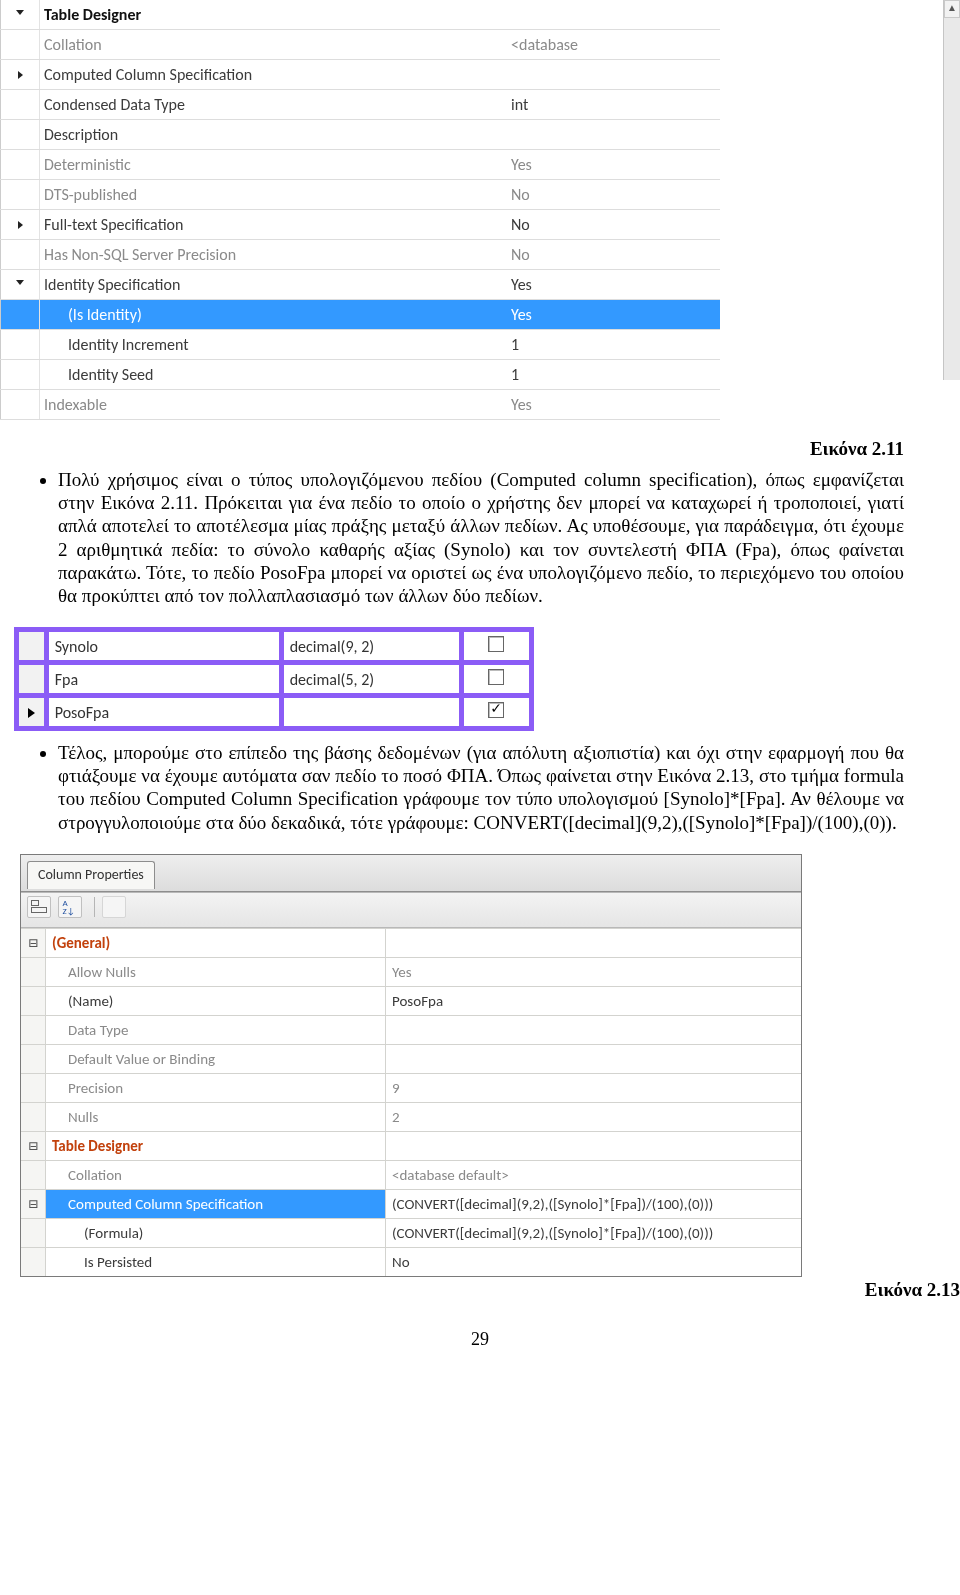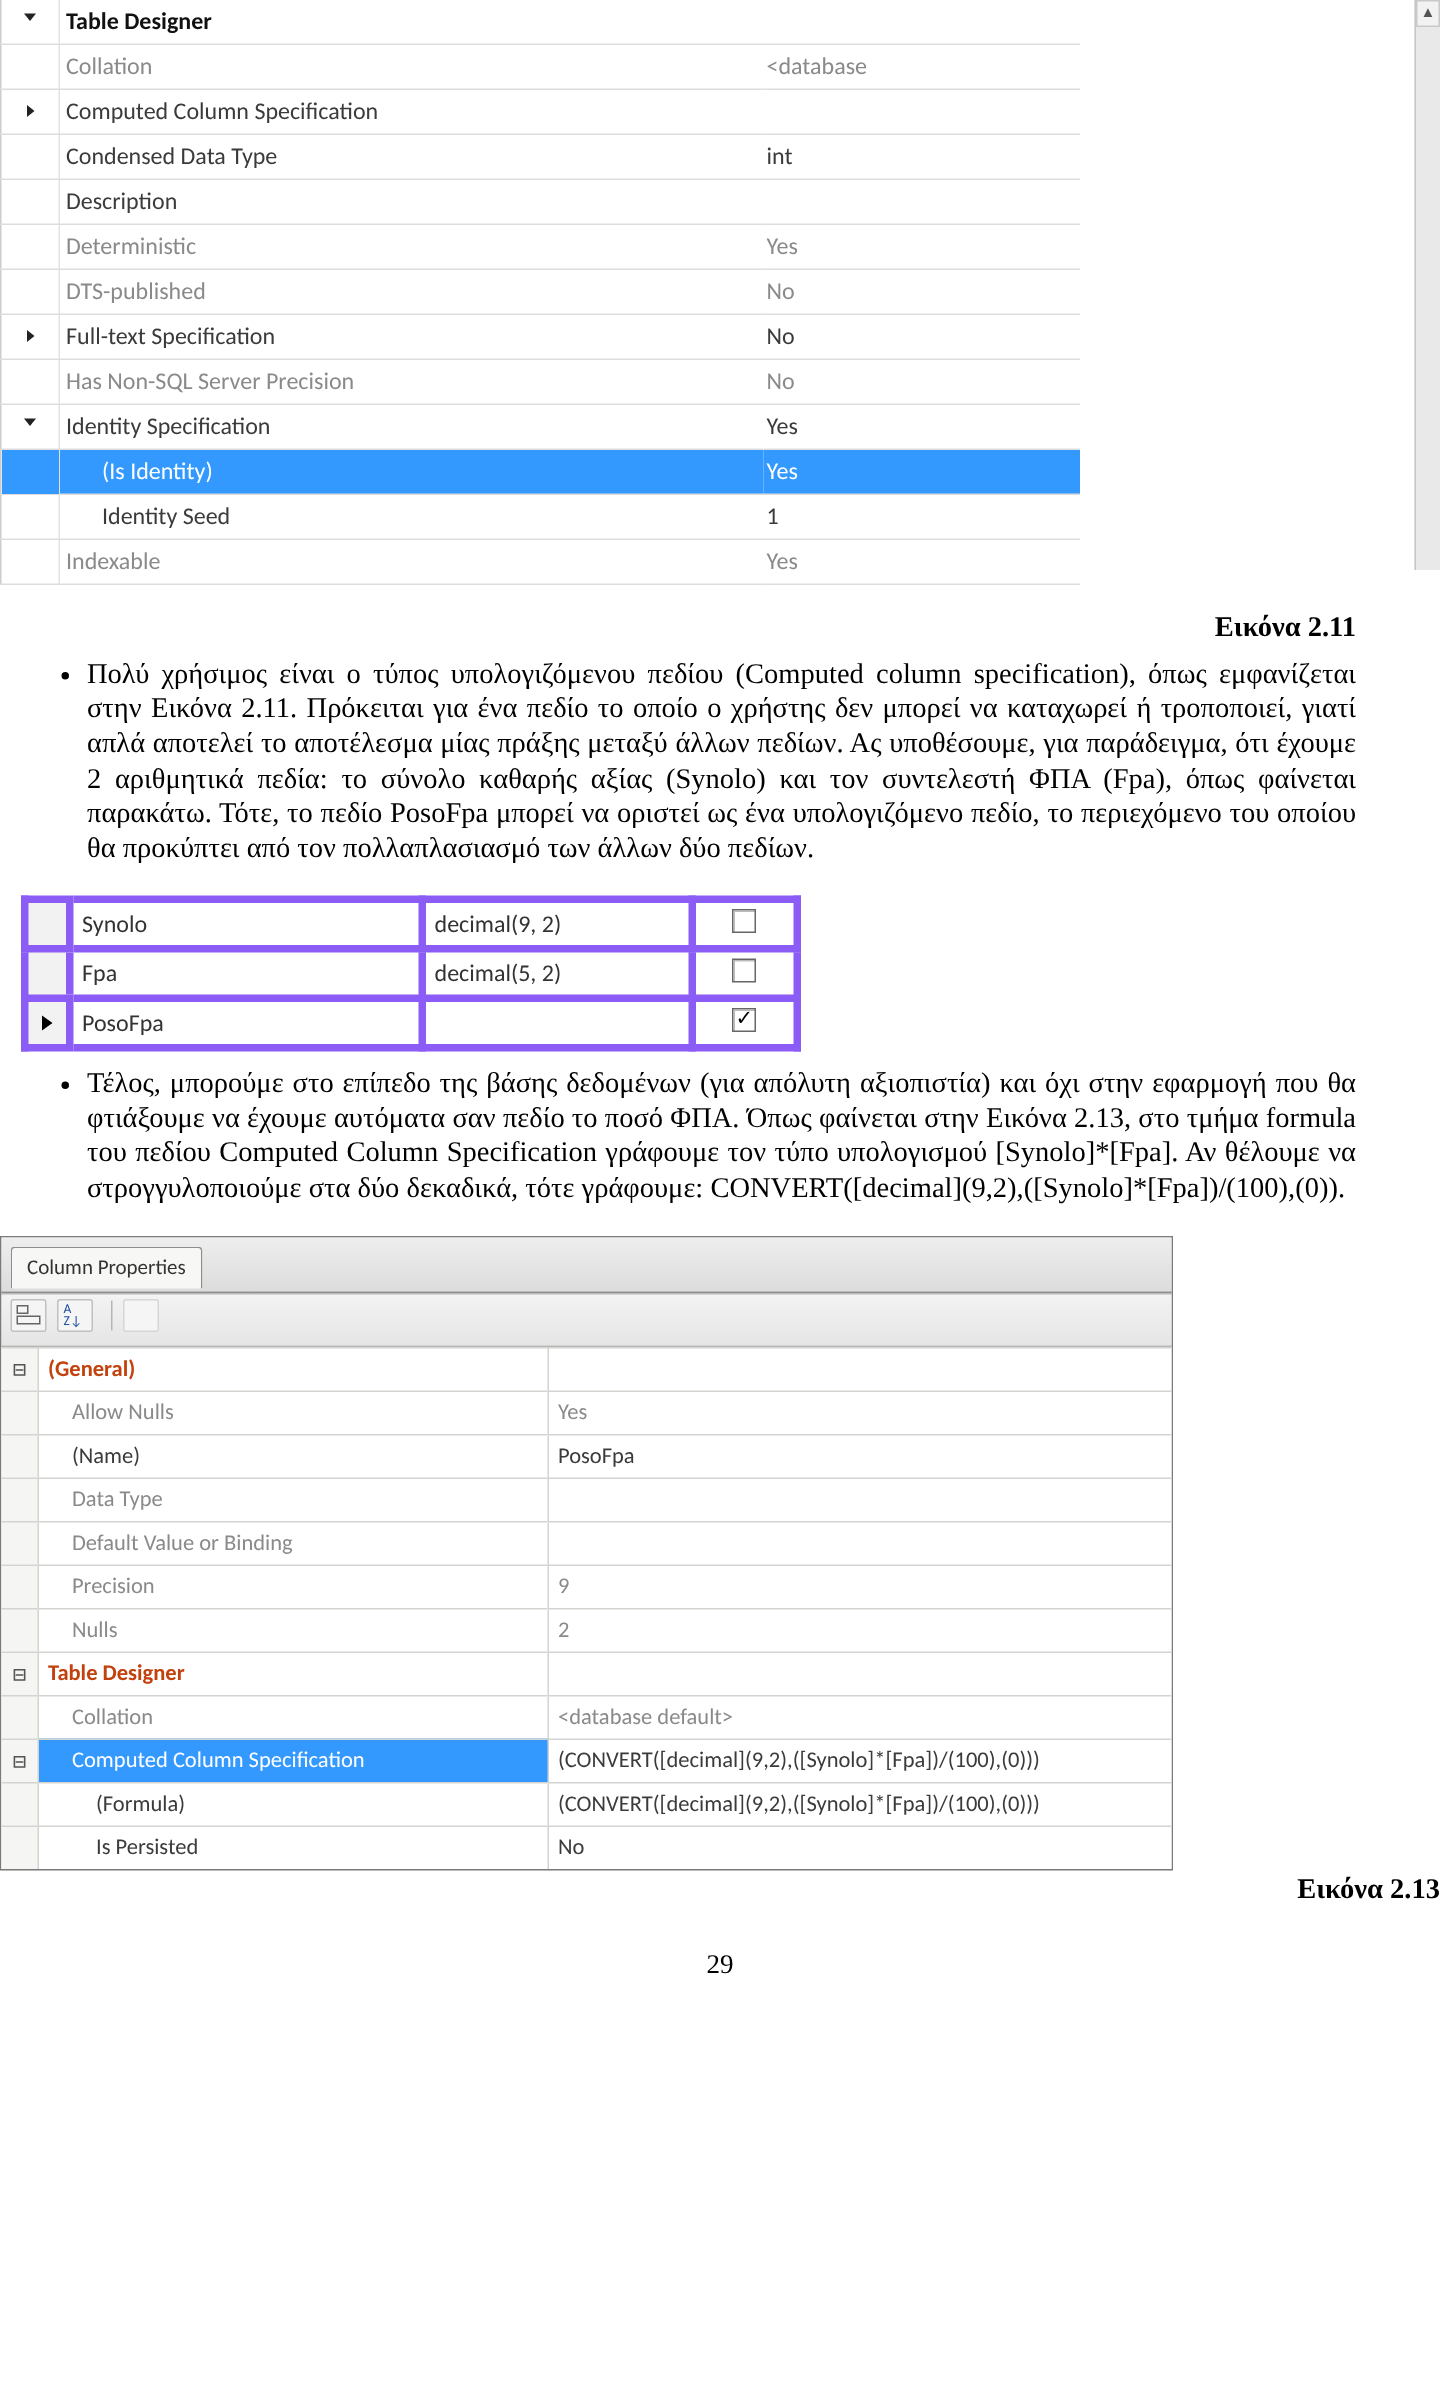--- a/index.html
+++ b/index.html
@@ -125,20 +125,25 @@
           <td class="lbl">Identity Specification</td>
           <td class="val">Yes</td>
         </tr>
         <tr class="selected">
           <td class="gut"></td>
           <td class="lbl">(Is Identity)</td>
           <td class="val">Yes</td>
         </tr>
         <tr class="sub">
           <td class="gut"></td>
+          <td class="lbl">Identity Increment</td>
+          <td class="val">1</td>
+        </tr>
+        <tr class="sub">
+          <td class="gut"></td>
           <td class="lbl">Identity Seed</td>
           <td class="val">1</td>
         </tr>
         <tr class="last" style="height: 14px;">
           <td class="gut" style="overflow: hidden;"></td>
           <td class="lbl" style="overflow: hidden;">Indexable</td>
           <td class="val" style="overflow: hidden;">Yes</td>
         </tr>
       </tbody>
     </table>
@@ -175,21 +180,21 @@
       </tbody>
     </table>
 </div>
 
 <div class="content">
   <ul class="bul">
       <li>Τέλος, μπορούμε στο επίπεδο της βάσης δεδομένων (για απόλυτη αξιοπιστία) και όχι στην εφαρμογή που θα φτιάξουμε να έχουμε αυτόματα σαν πεδίο το ποσό ΦΠΑ. Όπως φαίνεται στην Εικόνα 2.13, στο τμήμα formula του πεδίου Computed Column Specification γράφουμε τον τύπο υπολογισμού [Synolo]*[Fpa]. Αν θέλουμε να στρογγυλοποιούμε στα δύο δεκαδικά, τότε γράφουμε: CONVERT([decimal](9,2),([Synolo]*[Fpa])/(100),(0)).</li>
     </ul>
 </div>
 
-<div class="ui-font" style="padding:0 0 0 0;">
+<div class="ui-font" style="padding:0 0 0 20px;">
   <div class="panel3">
     <div class="tabstrip">
       <span class="tab">Column Properties</span>
     </div>
     <div class="toolbar">
       <span class="tbtn cat"></span>
       <span class="tbtn sort"></span>
       <span style="display:inline-block;width:1px;height:20px;background:#b5b5b5;vertical-align:middle;margin:0 4px;"></span>
       <span class="tbtn page"></span>
     </div>

